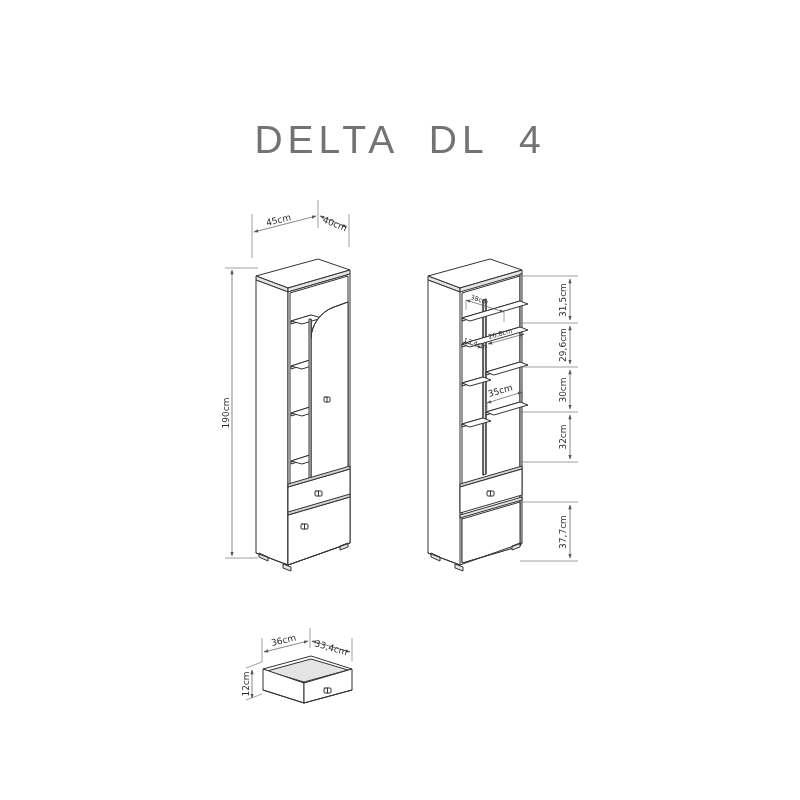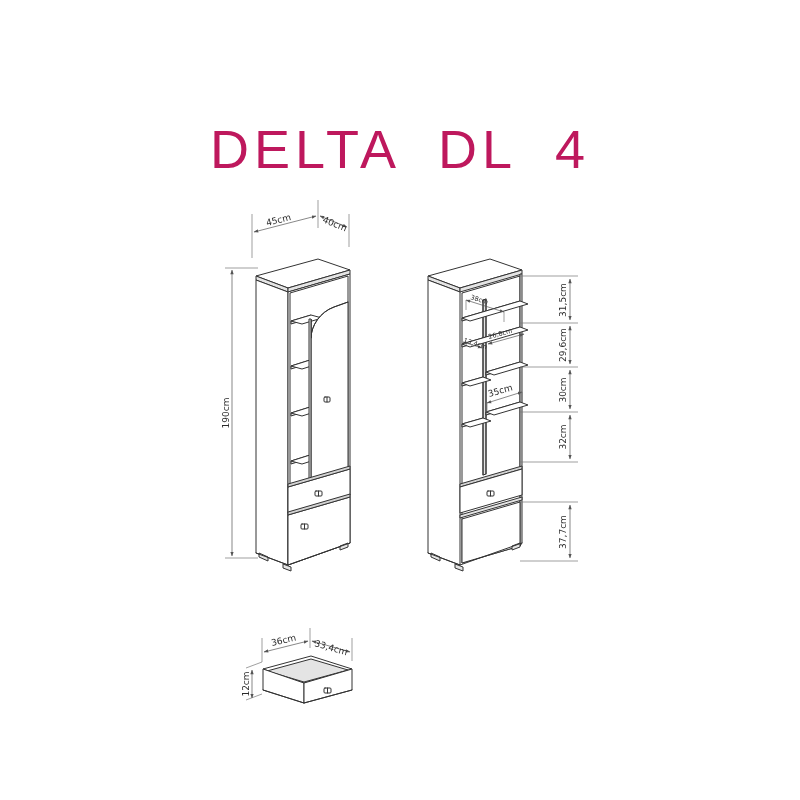--- a/index.html
+++ b/index.html
@@ -22,24 +22,24 @@
     width: 800px;
     height: 800px;
   }
   .title {
     position: absolute;
     left: 0;
     top: 118px;
     width: 800px;
     text-align: center;
     font-family: "Liberation Sans", sans-serif;
-    font-size: 54px;
+    font-size: 39px;
     font-weight: 300;
     letter-spacing: 5px;
-    color: #be185d;
+    color: #737373;
     white-space: pre;
   }
   svg { display: block; }
   text {
     font-family: "DejaVu Sans", sans-serif;
     fill: #2b2b2b;
   }
 </style>
 </head>
 <body>

